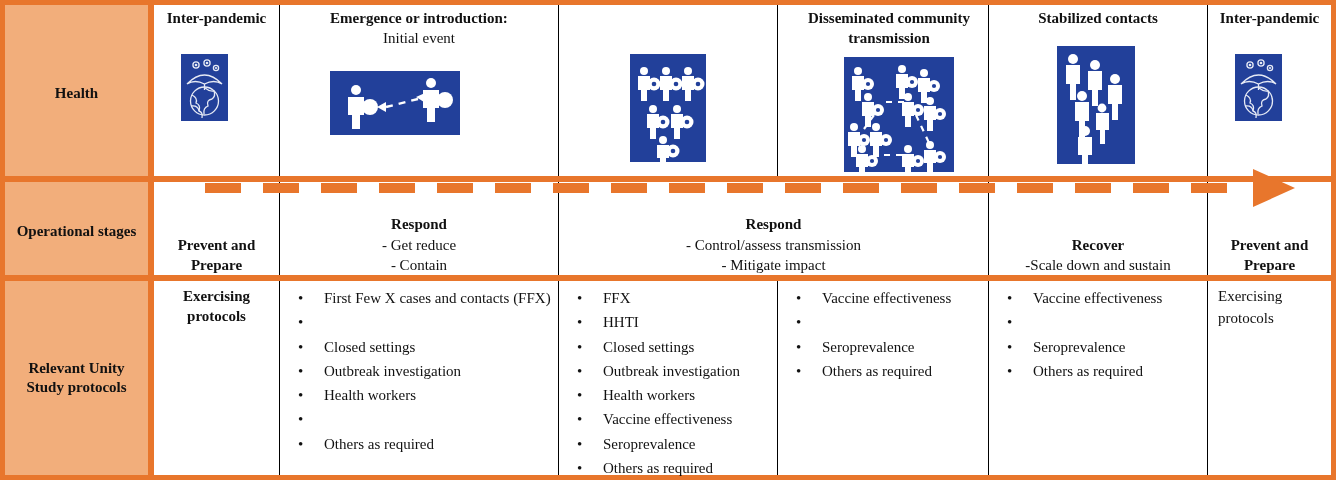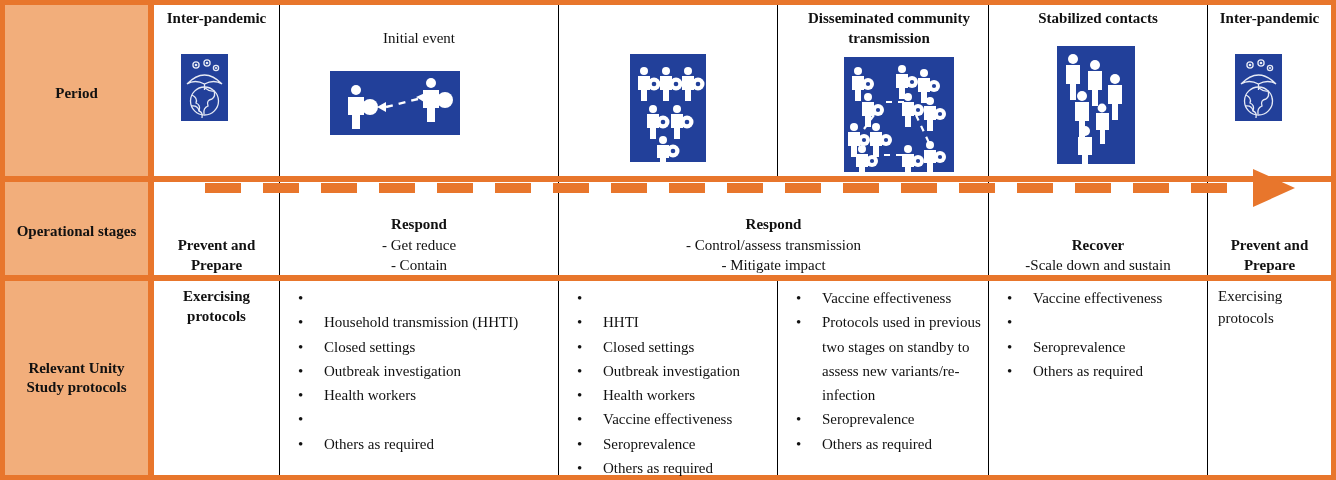--- a/index.html
+++ b/index.html
@@ -97,21 +97,21 @@
   }
 </style>
 </head>
 <body>
 
 <div id="frame">
 
   <div class="row" id="row1">
 
     <div class="hdr-cell" style="height:177px;">
-      <span>Period</span>
+      <span>Health</span>
     </div>
 
     <div class="cell" style="left:149px;width:125px;">
       <div class="period-cap">
         <span>Inter-pandemic</span>
       </div>
       <div class="icon-box" style="left:27px;top:49px;width:47px;height:67px;">
         <svg viewBox="0 0 47 67" width="47" height="67" aria-hidden="true">
           <g fill="none" stroke="#e6eaf5" stroke-width="1.3">
             <circle cx="15" cy="11" r="3.1"></circle>
@@ -129,21 +129,21 @@
               <circle cx="26" cy="9" r="1.3"></circle>
               <circle cx="35" cy="14" r="1.1"></circle>
           </g>
         </svg>
       </div>
     </div>
     <div class="vsep" style="left:274px;height:177px;"></div>
 
     <div class="cell" style="left:275px;width:278px;">
       <div class="period-cap">
-        <br>
+        <span>Emergence or introduction:</span><br>
         <span class="reg">Initial event</span>
       </div>
       <div class="icon-box" style="left:50px;top:66px;width:130px;height:64px;">
         <svg viewBox="0 0 130 64" width="130" height="64" aria-hidden="true">
           <g fill="#ffffff">
             <circle cx="26" cy="19" r="5"></circle>
             <path d="M18 26 h16 v18 h-4 v14 h-8 v-14 h-4 z"></path>
             <circle cx="40" cy="36" r="8"></circle>
             <circle cx="101" cy="12" r="5"></circle>
             <path d="M93 19 h16 v18 h-4 v14 h-8 v-14 h-4 z"></path>
@@ -366,24 +366,24 @@
 
     <div class="cell" style="left:149px;width:125px;">
       <div class="ctrcell">Exercising protocols</div>
     </div>
     <div class="vsep" style="left:274px;height:194px;"></div>
 
     <div class="cell" style="left:275px;width:278px;">
       <div class="lst">
           <div class="li">
             <span class="bul">•</span>
-          </div>
-          <div class="li">
-            <span class="bul">•</span>
-            <span class="txt">Household transmission (HHTI)</span>
+            <span class="txt">First Few X cases and contacts (FFX)</span>
+          </div>
+          <div class="li">
+            <span class="bul">•</span>
           </div>
           <div class="li">
             <span class="bul">•</span>
             <span class="txt">Closed settings</span>
           </div>
           <div class="li">
             <span class="bul">•</span>
             <span class="txt">Outbreak investigation</span>
           </div>
           <div class="li">
@@ -398,20 +398,21 @@
             <span class="txt">Others as required</span>
           </div>
         </div>
     </div>
     <div class="vsep" style="left:553px;height:194px;"></div>
 
     <div class="cell" style="left:554px;width:218px;">
       <div class="lst">
           <div class="li">
             <span class="bul">•</span>
+            <span class="txt">FFX</span>
           </div>
           <div class="li">
             <span class="bul">•</span>
             <span class="txt">HHTI</span>
           </div>
           <div class="li">
             <span class="bul">•</span>
             <span class="txt">Closed settings</span>
           </div>
           <div class="li">
@@ -439,21 +440,20 @@
     <div class="vsep" style="left:772px;height:194px;"></div>
 
     <div class="cell" style="left:773px;width:210px;">
       <div class="lst">
           <div class="li">
             <span class="bul">•</span>
             <span class="txt">Vaccine effectiveness</span>
           </div>
           <div class="li">
             <span class="bul">•</span>
-            <span class="txt">Protocols used in previous two stages on standby to assess new variants/re-infection</span>
           </div>
           <div class="li">
             <span class="bul">•</span>
             <span class="txt">Seroprevalence</span>
           </div>
           <div class="li">
             <span class="bul">•</span>
             <span class="txt">Others as required</span>
           </div>
         </div>

